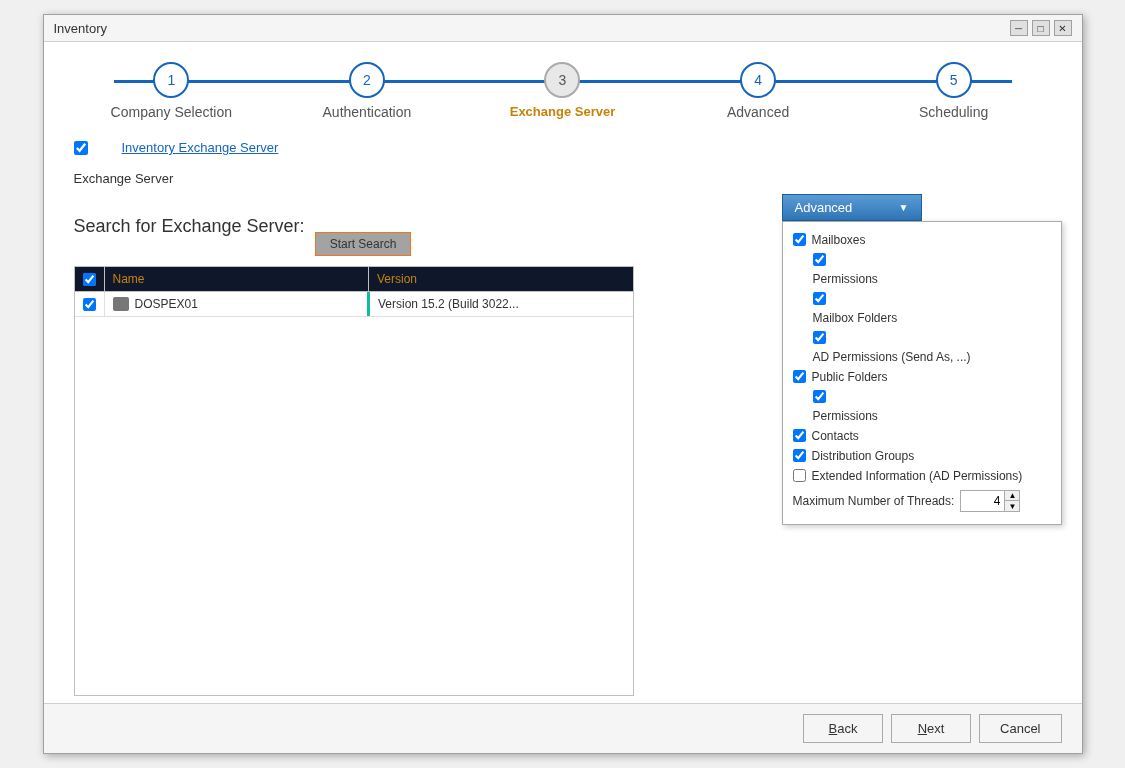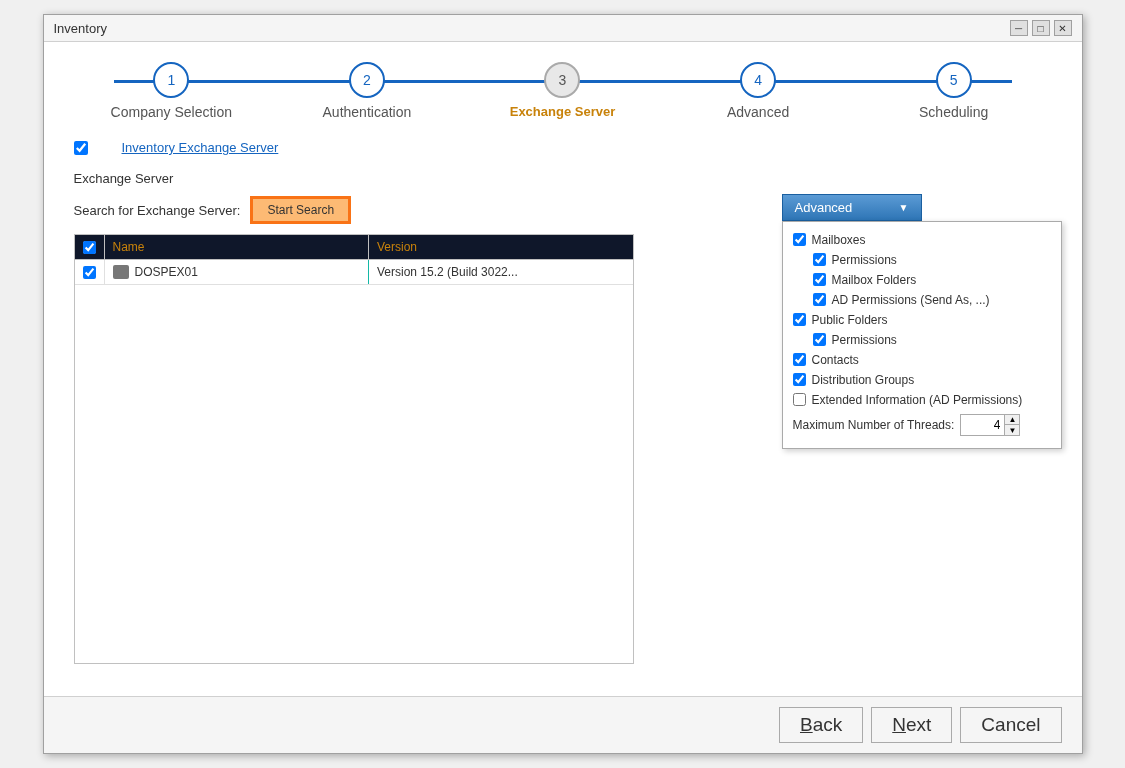--- a/index.html
+++ b/index.html
@@ -148,31 +148,32 @@
       margin-bottom: 10px;
       font-weight: normal;
     }
     .search-row {
       display: flex;
       align-items: center;
       gap: 10px;
       margin-bottom: 10px;
     }
     .search-label {
-      font-size: 13px;
+      font-size: 18px;
       color: #333;
       white-space: nowrap;
     }
     .search-btn {
       padding: 4px 14px;
-      border: 3px solid #f97316;
-      background: #fdba74;
-      cursor: pointer;
-      font-size: 12px;
-      color: #333;
+      border: 1px solid #f97316;
+      background: #a3a3a3;
+      cursor: pointer;
+      font-size: 12px;
+      color: #333;
+      margin-top: 36px;
     }
     
     .table-area {
       border: 1px solid #c0c0c0;
       width: 560px;
       height: 430px;
       overflow: auto;
       position: relative;
     }
     .table-header {
@@ -211,21 +212,21 @@
       padding: 5px;
       border-right: 1px solid #e0e0e0;
       display: flex;
       align-items: center;
       justify-content: center;
     }
     .td-cell {
       padding: 5px 8px;
       font-size: 12px;
       color: #333;
-      border-right: 1px solid #14b8a6;
+      border-right: 3px solid #14b8a6;
       flex: 1;
       display: flex;
       align-items: center;
       gap: 6px;
     }
     .td-cell:last-child { border-right: none; text-align: right; }
     
     .advanced-dropdown {
       position: absolute;
       top: 64px;
@@ -262,20 +263,21 @@
     .dropdown-item {
       display: flex;
       align-items: flex-start;
       gap: 6px;
       padding: 3px 0;
       font-size: 12px;
       color: #333;
     }
     .dropdown-item.indent {
       padding-left: 20px;
+      flex-direction: column;
     }
     .dropdown-item input[type="checkbox"] {
       width: 13px;
       height: 13px;
     }
     .threads-row {
       display: flex;
       align-items: center;
       gap: 6px;
       padding: 4px 0;
@@ -315,21 +317,21 @@
       display: flex;
       justify-content: flex-end;
       gap: 8px;
       background: #f5f5f5;
     }
     .footer-btn {
       padding: 6px 20px;
       border: 1px solid #aaa;
       background: #f5f5f5;
       cursor: pointer;
-      font-size: 19px;
+      font-size: 13px;
       color: #333;
       min-width: 80px;
     }
   </style>
 </head>
 <body>
 
 <div class="window">
 
   <div class="title-bar">

